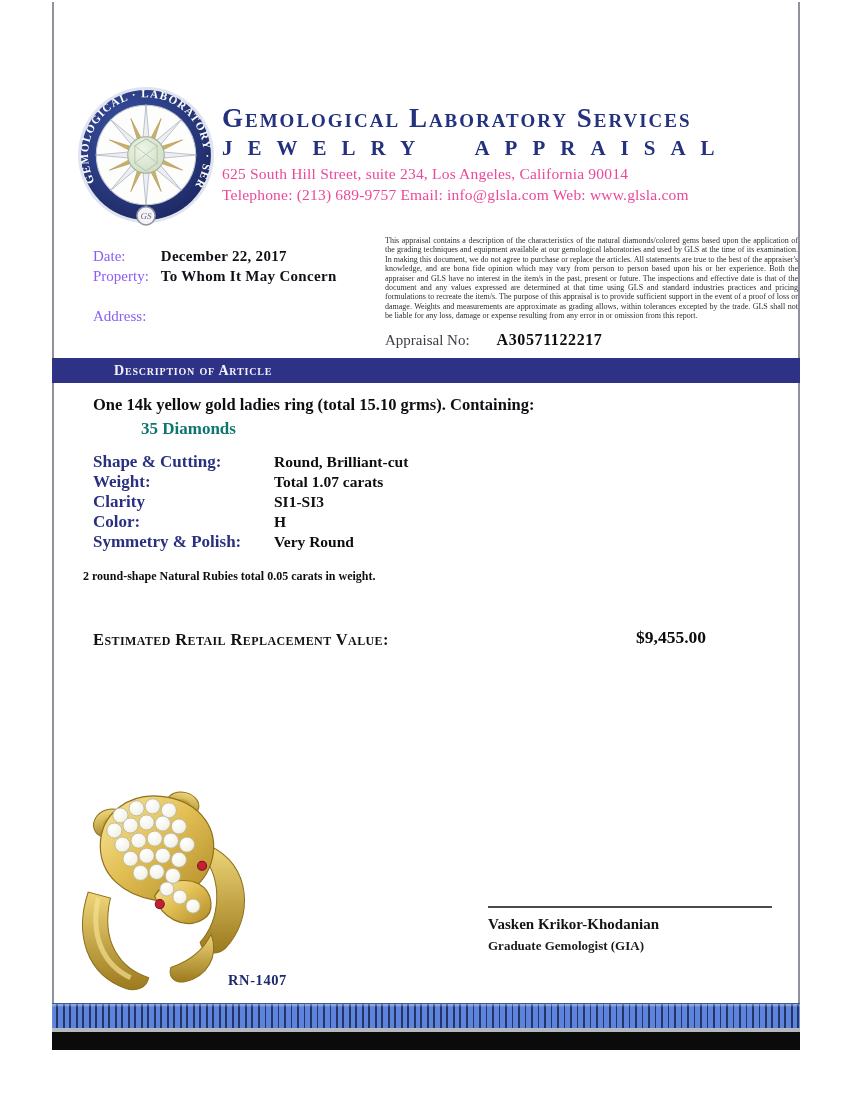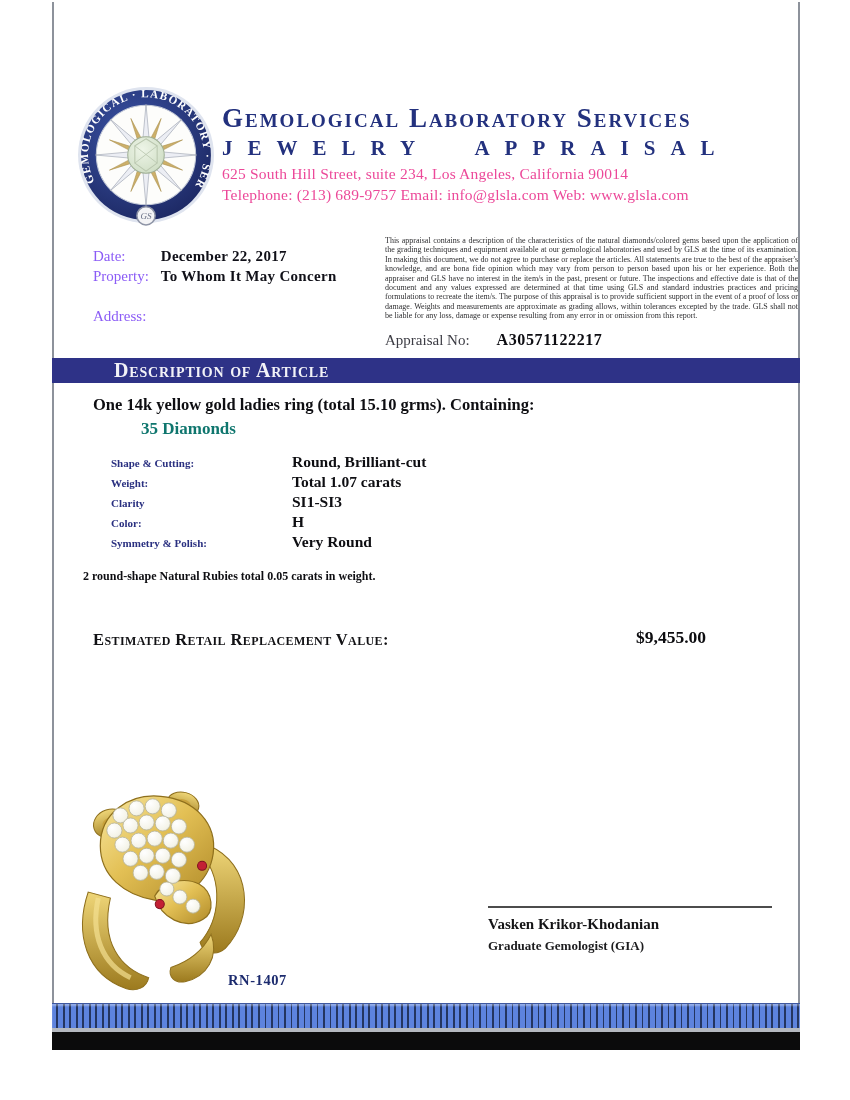--- a/index.html
+++ b/index.html
@@ -23,30 +23,30 @@
   .info-label { color:#8b5cf6; display:inline-block; width:64px; }
   .info-value { font-weight:bold; color:#101018; letter-spacing:0.3px; }
 
   .disclaimer { position:absolute; left:385px; top:236px; width:413px; font-size:8px;
     line-height:9.4px; text-align:justify; color:#2e2e30; }
   .appraisal-row { position:absolute; left:385px; top:331px; font-size:15px; color:#3c3c44; }
   .appraisal-no { font-weight:bold; color:#0d0d12; font-size:16px; letter-spacing:0.6px; margin-left:27px; }
 
   
   .banner { position:absolute; left:52px; top:358px; width:748px; height:25px; background:#2e3287; }
-  .banner span { font-variant:small-caps; font-weight:bold; color:#f2f2f7; font-size:20px;
+  .banner span { font-variant:small-caps; font-weight:bold; color:#f2f2f7; font-size:14px;
     letter-spacing:0.8px; line-height:25px; padding-left:62px; display:inline-block; }
 
   
   .desc-line1 { position:absolute; left:93px; top:395px; font-weight:bold; font-size:16.5px; color:#0e0e12; }
   .desc-line2 { position:absolute; left:93px; top:419px; font-weight:bold; font-size:17px; color:#0f766e;margin-left:48px; }
 
   .attrs { position:absolute; left:93px; top:452px; width:520px; }
   .attr-row { height:20px; line-height:20px; }
-  .attr-label { display:inline-block; width:177px; font-weight:bold; color:#2a3080; font-size:11px;margin-left:18px; }
+  .attr-label { display:inline-block; width:177px; font-weight:bold; color:#2a3080; font-size:17px; }
   .attr-value { font-weight:bold; color:#0e0e12; font-size:15.5px; }
 
   .note-line { position:absolute; left:83px; top:569px; font-weight:bold; font-size:12px; color:#0e0e12; }
 
   
   .value-label { position:absolute; left:93px; top:630px; font-variant:small-caps; font-weight:bold;
     font-size:16.5px; color:#121215; letter-spacing:0.4px; }
   .value-amount { position:absolute; left:636px; top:627px; font-weight:bold; font-size:17.5px; color:#0c0c0f; }
 
   

